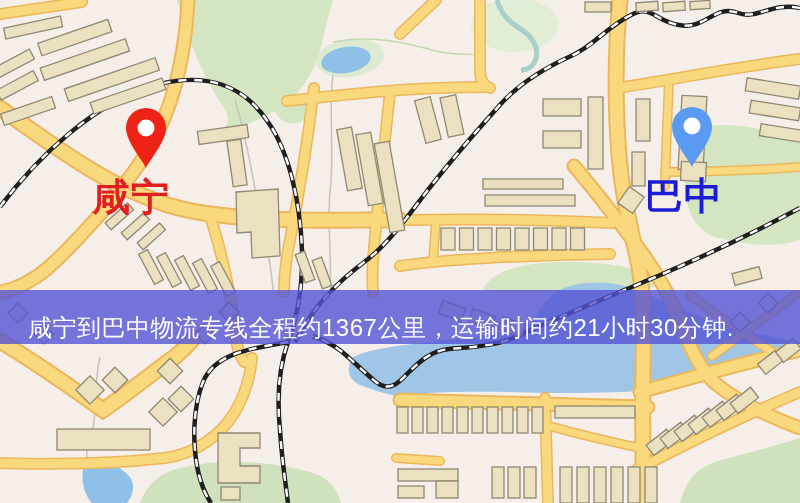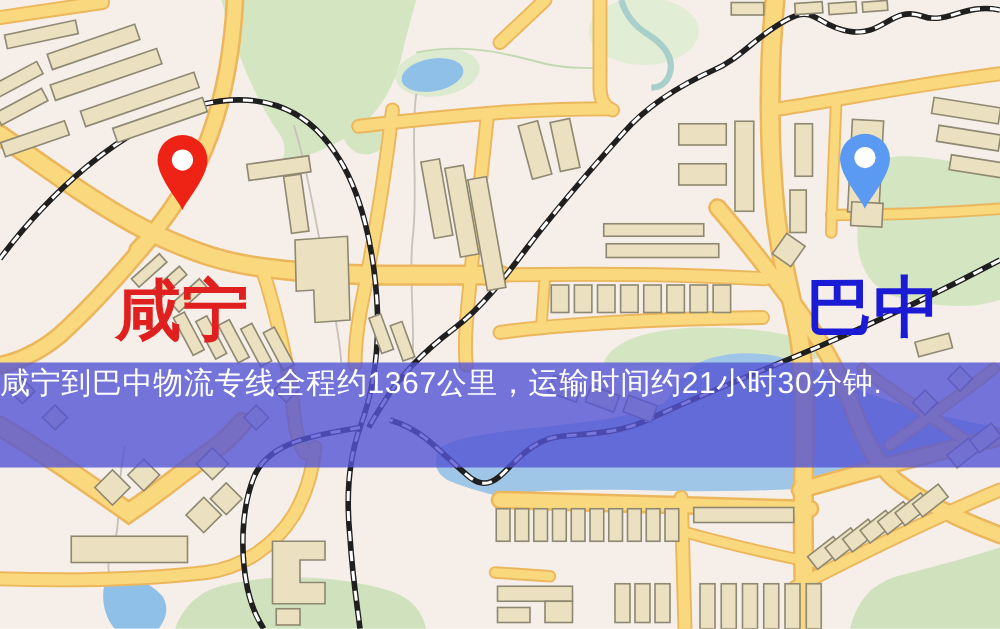--- a/index.html
+++ b/index.html
@@ -2,27 +2,27 @@
 <html><head>
 <meta charset="utf-8">
 <style>
   html,body{margin:0;padding:0;}
   .stage{position:relative;width:800px;height:503px;overflow:hidden;
          background:#f6efe9;font-family:"Liberation Sans","DejaVu Sans",sans-serif;}
   .stage svg.map{position:absolute;left:0;top:0;}
   .pin{position:absolute;width:56px;height:66px;}
   .pin-origin{left:118px;top:104px;}
   .pin-destination{left:664px;top:103px;}
-  .marker-label{position:absolute;font-weight:bold;font-size:53px;line-height:1;
-                letter-spacing:1px;white-space:nowrap;margin-top:44px;}
+  .marker-label{position:absolute;font-weight:bold;font-size:38px;line-height:1;
+                letter-spacing:1px;white-space:nowrap;}
   .label-origin{left:92px;top:178px;color:#e01f1f;}
   .label-destination{left:645px;top:180px;color:#1b1bd6;font-family:Liberation Mono, monospace;}
-  .banner{position:absolute;left:0;top:290px;width:800px;height:84px;
-          background:rgba(84,84,212,0.80);display:flex;align-items:flex-start;
-          box-sizing:border-box;}
+  .banner{position:absolute;left:0;top:290px;width:800px;height:54px;
+          background:rgba(84,84,212,0.80);display:flex;align-items:flex-end;
+          box-sizing:border-box;padding-left:28px;}
   .banner span{color:#ffffff;font-size:24px;letter-spacing:0.5px;white-space:nowrap;}
 </style>
 </head>
 <body>
 
 <div class="stage">
 
   <svg class="map" width="800" height="503" viewBox="0 0 800 503">
 
     <g fill="#d4e5c1" stroke="none">

